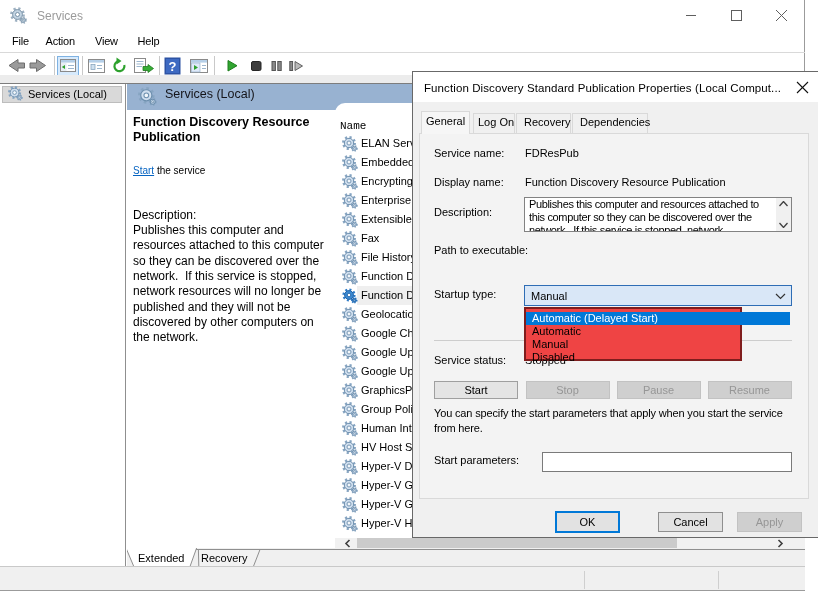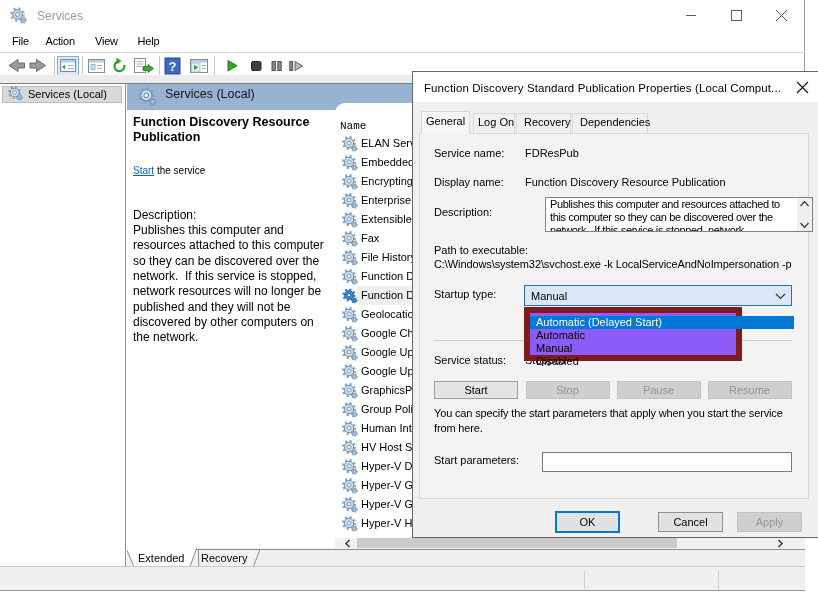--- a/index.html
+++ b/index.html
@@ -267,47 +267,46 @@
     <div class="abs t12" style="left:167px;top:44px;">Dependencies</div>
     <div class="abs" style="left:8px;top:39px;width:49px;height:23px;background:#f6f6f6;border:1px solid #d9d9d9;border-bottom:none;"></div>
     <div class="abs t12" style="left:13px;top:43px;">General</div>
 
     <div class="abs t12" style="left:21px;top:74.5px;">Service name:</div>
     <div class="abs t12" style="left:112px;top:74.5px;">FDResPub</div>
     <div class="abs t12" style="left:21px;top:103.5px;">Display name:</div>
     <div class="abs t12" style="left:112px;top:103.5px;">Function Discovery Resource Publication</div>
     <div class="abs t12" style="left:21px;top:133.5px;">Description:</div>
 
-    <div class="abs" style="left:111px;top:125px;width:268px;height:35px;background:#fff;border:1px solid #828282;overflow:hidden;margin-left:21px;">
+    <div class="abs" style="left:111px;top:125px;width:268px;height:35px;background:#fff;border:1px solid #828282;overflow:hidden;">
       <div class="abs" style="left:4px;top:0px;font-size:11px;letter-spacing:-0.35px;line-height:13px;white-space:nowrap;">Publishes this computer and resources attached to<br>this computer so they can be discovered over the<br>network.&nbsp; If this service is stopped, network</div>
       <div class="abs" style="left:251px;top:0;width:15px;height:33px;background:#f0f0f0;">
         <svg class="abs" style="left:3px;top:3px" width="9" height="6" viewBox="0 0 9 6">
             <path d="M0.5 5 L4.5 0.5 L8.5 5" fill="none" stroke="#404040" stroke-width="1.3"></path>
           </svg>
         <svg class="abs" style="left:3px;top:24px" width="9" height="6" viewBox="0 0 9 6">
             <path d="M0.5 1 L4.5 5.5 L8.5 1" fill="none" stroke="#404040" stroke-width="1.3"></path>
           </svg>
       </div>
     </div>
     <div class="abs t12" style="left:21px;top:171.5px;">Path to executable:</div>
-    <div class="abs t12" style="left:21px;top:186px;letter-spacing:-0.1px;">C:\Windows\system32\svchost.exe -k LocalServiceAndNoImpersonation -p</div>
     <div class="abs t12" style="left:21px;top:216px;">Startup type:</div>
 
     <div class="abs" style="left:111px;top:213px;width:268px;height:21px;background:#d9e7f7;border:1px solid #2e6db5;">
       <div class="abs" style="left:6px;top:4px;font-size:11px;">Manual</div>
       <svg class="abs" style="left:250px;top:7px" width="11" height="7" viewBox="0 0 11 7">
           <path d="M1 1 L5.5 5.5 L10 1" fill="none" stroke="#333" stroke-width="1.2"></path>
         </svg>
     </div>
 
     <div class="abs" style="left:21px;top:268px;width:358px;height:1px;background:#cdcdcd;"></div>
     <div class="abs t12" style="left:21px;top:282px;">Service status:</div>
     <div class="abs t12" style="left:112px;top:282px;">Stopped</div>
 
-    <div class="abs" style="left:111px;top:235px;width:218px;height:54px;background:#8b5cf6;border:6px solid #7f1d1d;z-index:5;">
+    <div class="abs" style="left:111px;top:235px;width:218px;height:54px;background:#ef4444;border:2px solid #7f1d1d;z-index:5;">
       <div class="abs" style="left:0;top:3px;width:264px;height:13px;background:#0078d7;"></div>
       <div class="abs" style="left:6px;top:3px;font-size:11px;color:#fff;white-space:nowrap;">Automatic (Delayed Start)</div>
       <div class="abs" style="left:6px;top:16px;font-size:11px;white-space:nowrap;">Automatic</div>
       <div class="abs" style="left:6px;top:29px;font-size:11px;white-space:nowrap;">Manual</div>
       <div class="abs" style="left:6px;top:42px;font-size:11px;white-space:nowrap;">Disabled</div>
     </div>
 
     <div class="abs t12" id="btnStart" style="left:21px;top:309px;width:84px;height:18px;background:#e4e4e4;border:1px solid #9f9f9f;text-align:center;line-height:16px;">Start</div>
     <div class="abs t12" style="left:112.5px;top:309px;width:84px;height:18px;background:#cfcfcf;border:1px solid #c2c2c2;text-align:center;line-height:16px;color:#969696;">Stop</div>
     <div class="abs t12" style="left:203.5px;top:309px;width:84px;height:18px;background:#cfcfcf;border:1px solid #c2c2c2;text-align:center;line-height:16px;color:#969696;">Pause</div>

